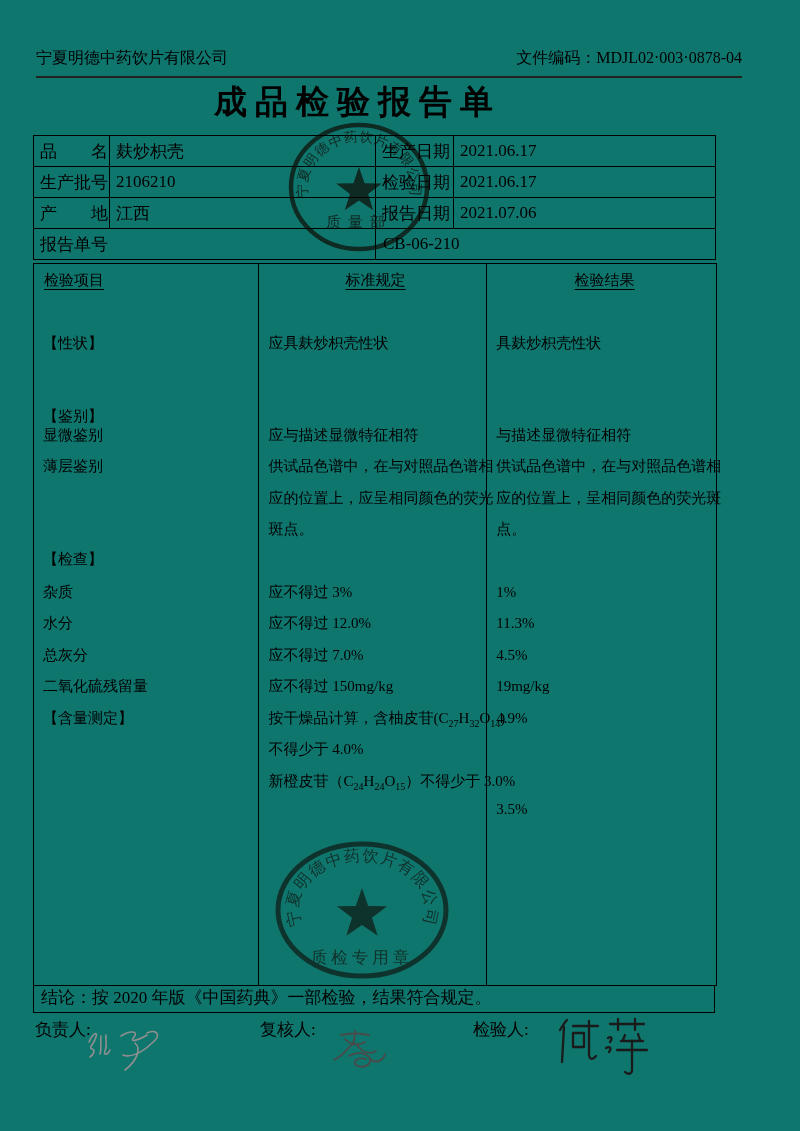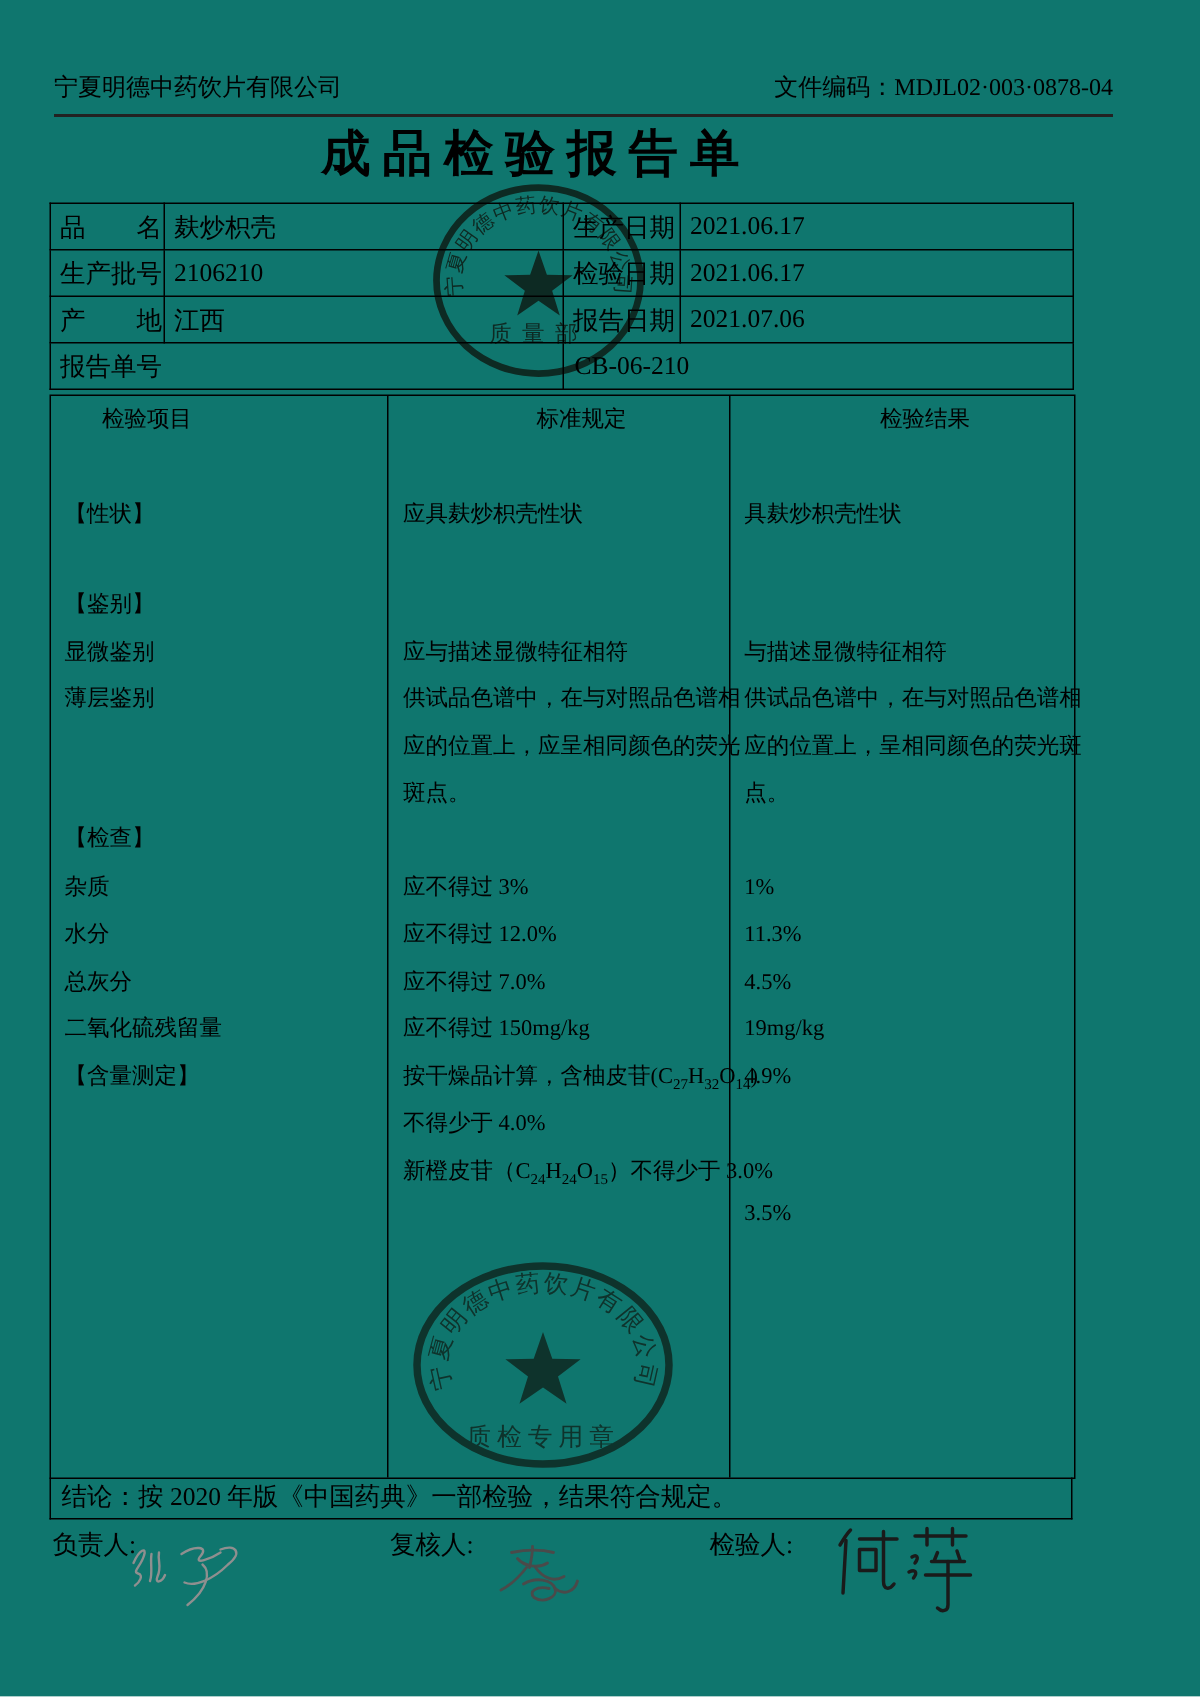--- a/index.html
+++ b/index.html
@@ -19,21 +19,21 @@
   td.lab{padding-left:5px;}
   
   .main-box{position:absolute;top:263px;left:33px;width:682px;height:721px;
             border:1.6px solid #000;}
   .col{position:absolute;top:0;bottom:0;}
   .col1{left:0;width:224px;border-right:1.6px solid #000;}
   .col2{left:225.6px;width:226px;border-right:1.6px solid #000;}
   .col3{left:453.2px;right:0;}
   .ln{position:absolute;left:9px;right:3px;font-size:15px;line-height:20px;white-space:nowrap;}
   .ctr{text-align:center;}
-  .ul{text-underline-offset:4px;margin-left:24px;}
+  .ul{text-decoration:underline;text-underline-offset:4px;}
   sub{font-size:10px;line-height:0;}
   
   .conclusion{position:absolute;top:985px;left:33px;width:682px;height:28px;
               border:1.6px solid #000;border-top:none;box-sizing:border-box;
               line-height:26px;padding-left:7px;font-size:17px;white-space:nowrap;}
   .signs{position:absolute;top:1014px;left:33px;width:682px;height:90px;}
   .sig-label{position:absolute;top:4px;font-size:17px;}
   .sig{position:absolute;}
   
   .stamp{position:absolute;mix-blend-mode:multiply;opacity:.88;pointer-events:none;z-index:5;}
@@ -93,21 +93,21 @@
     </text>
     <polygon fill="#cf4237" points="76,48 81.6,64.2 98.8,64.5 85.1,74.9 90.2,91.3 76,81.5 61.8,91.3 66.9,74.9 53.2,64.5 70.4,64.2"></polygon>
     <text x="76" y="108" text-anchor="middle" font-size="15" letter-spacing="7" fill="#cf4237">质量部</text>
   </svg>
 
   <div class="main-box">
 
     <div class="col col1">
       <div class="ln ul" style="top:6px;left:10px">检验项目</div>
       <div class="ln" style="top:69px">【性状】</div>
-      <div class="ln" style="top:129px">【鉴别】</div>
+      <div class="ln" style="top:142px">【鉴别】</div>
       <div class="ln" style="top:161px">显微鉴别</div>
       <div class="ln" style="top:192px">薄层鉴别</div>
       <div class="ln" style="top:285px">【检查】</div>
       <div class="ln" style="top:318px">杂质</div>
       <div class="ln" style="top:349px">水分</div>
       <div class="ln" style="top:381px">总灰分</div>
       <div class="ln" style="top:412px">二氧化硫残留量</div>
       <div class="ln" style="top:444px">【含量测定】</div>
     </div>
 

